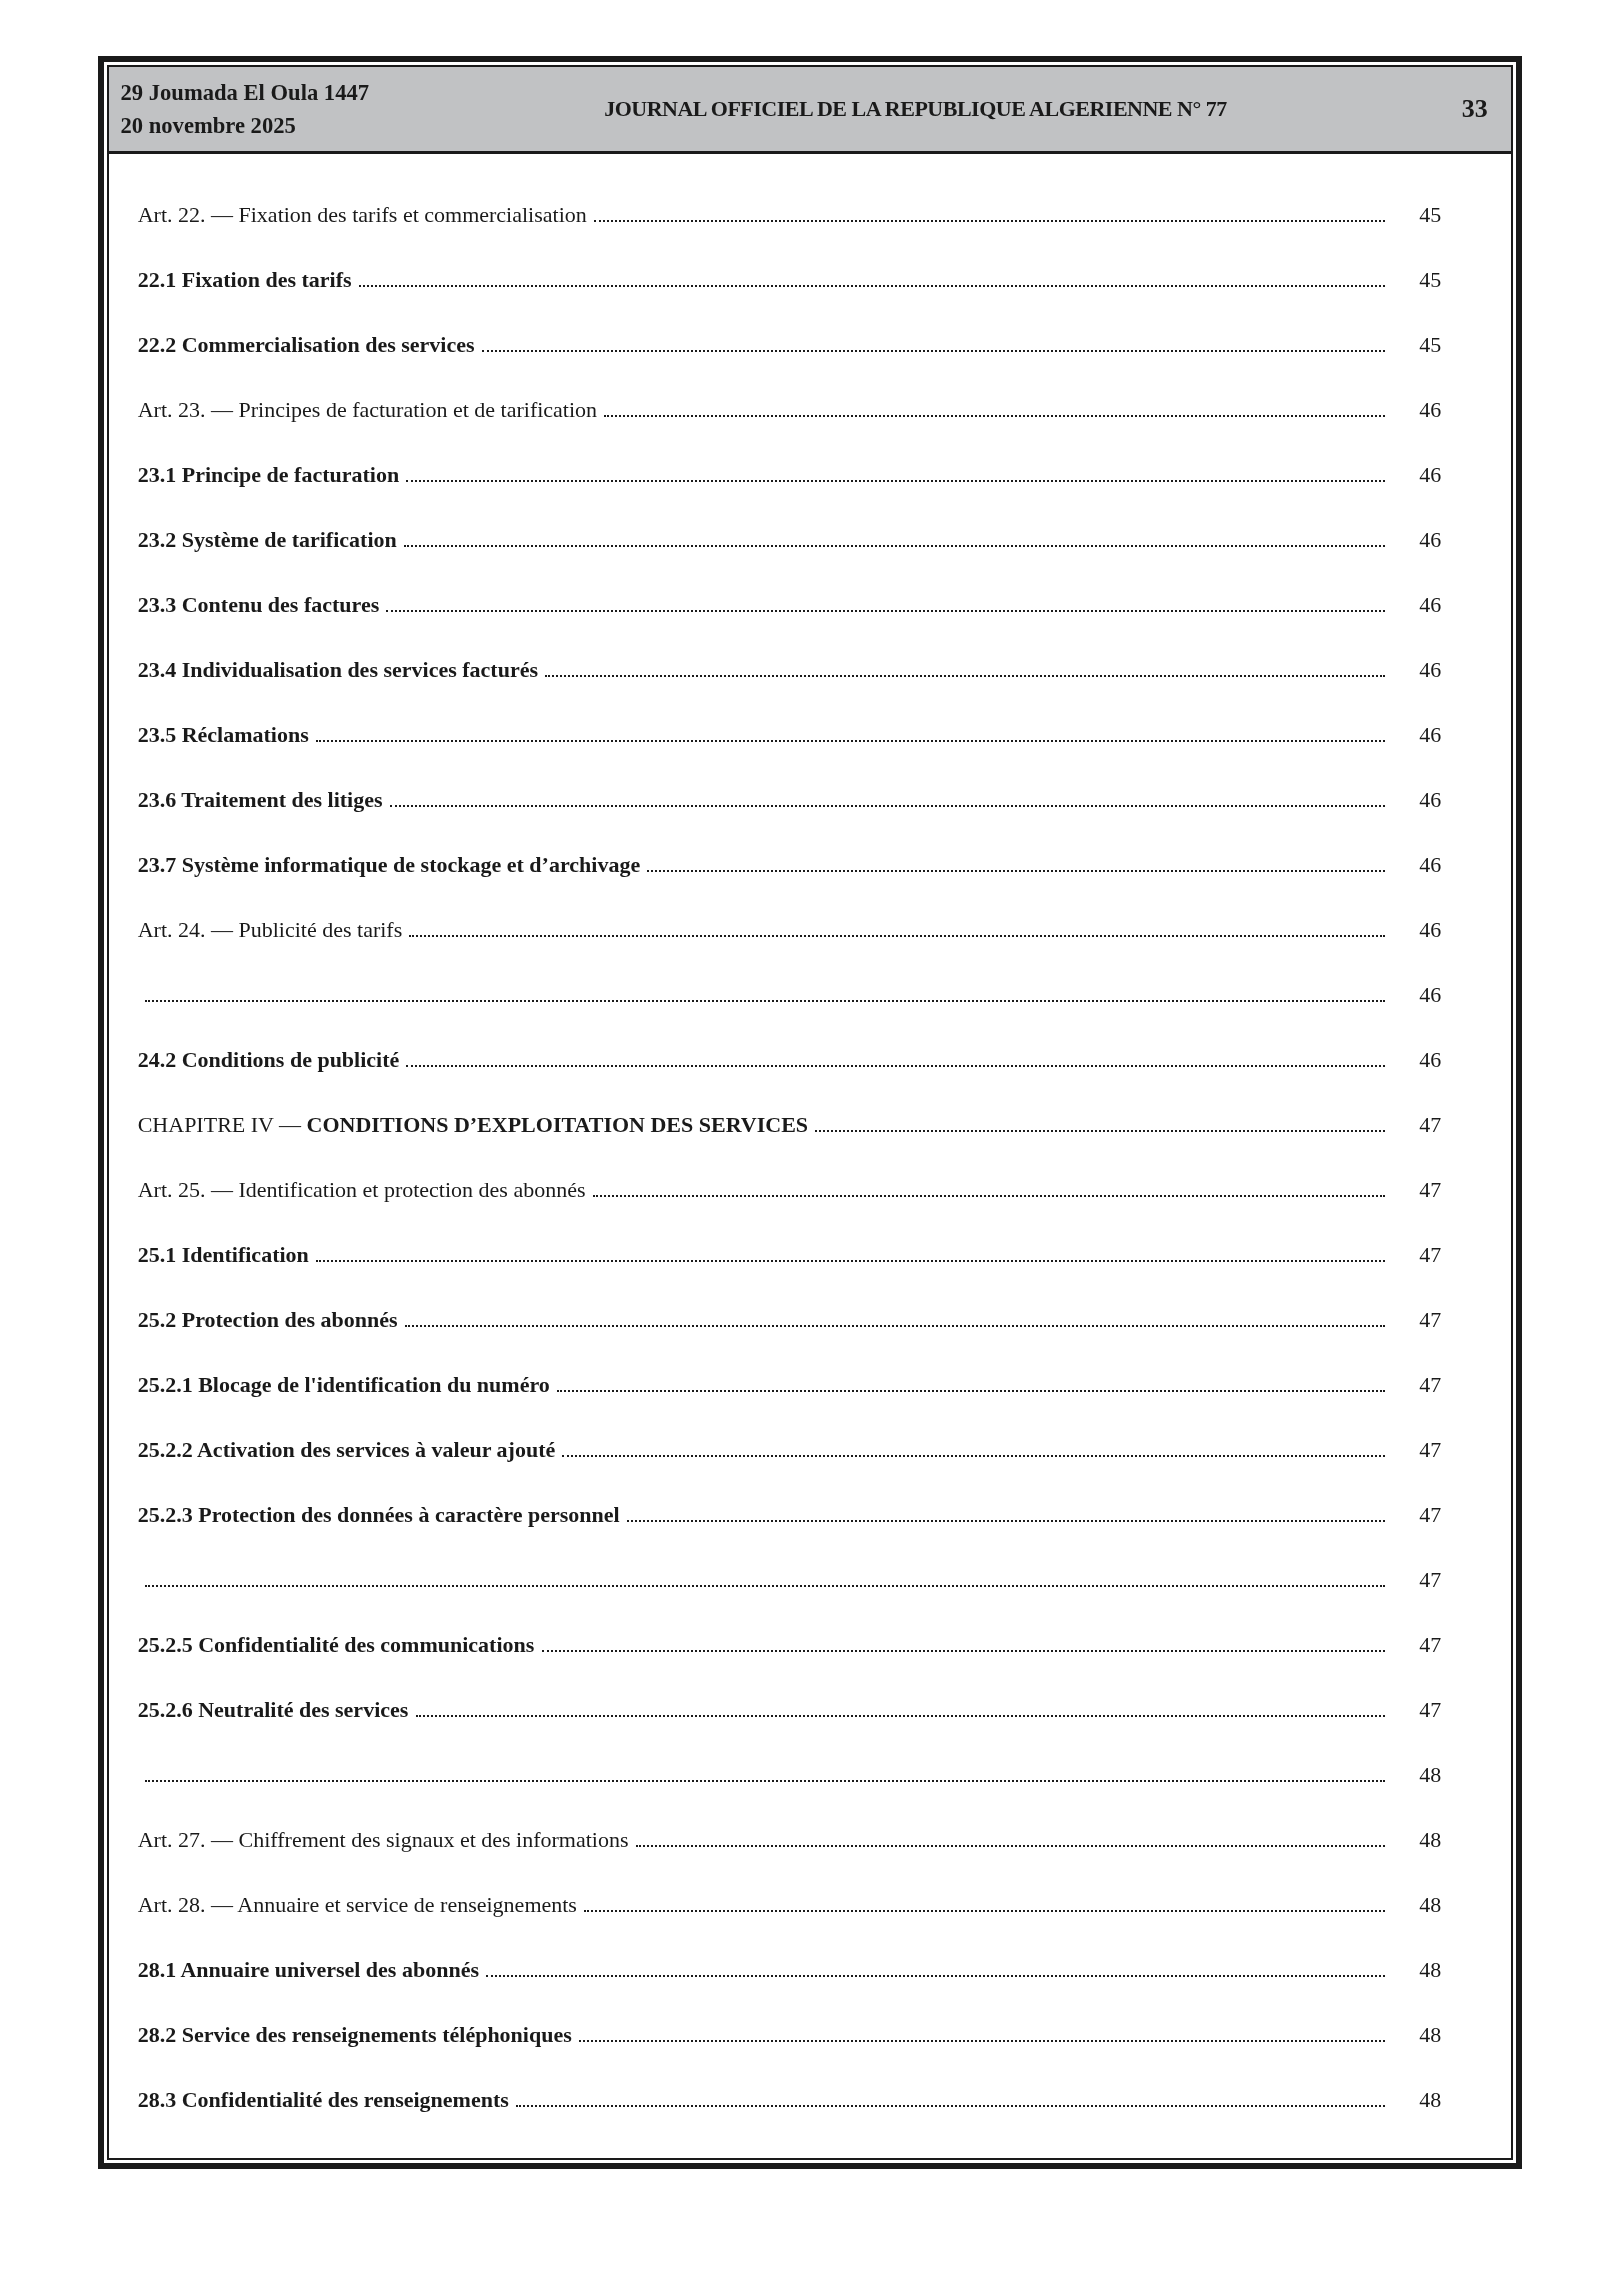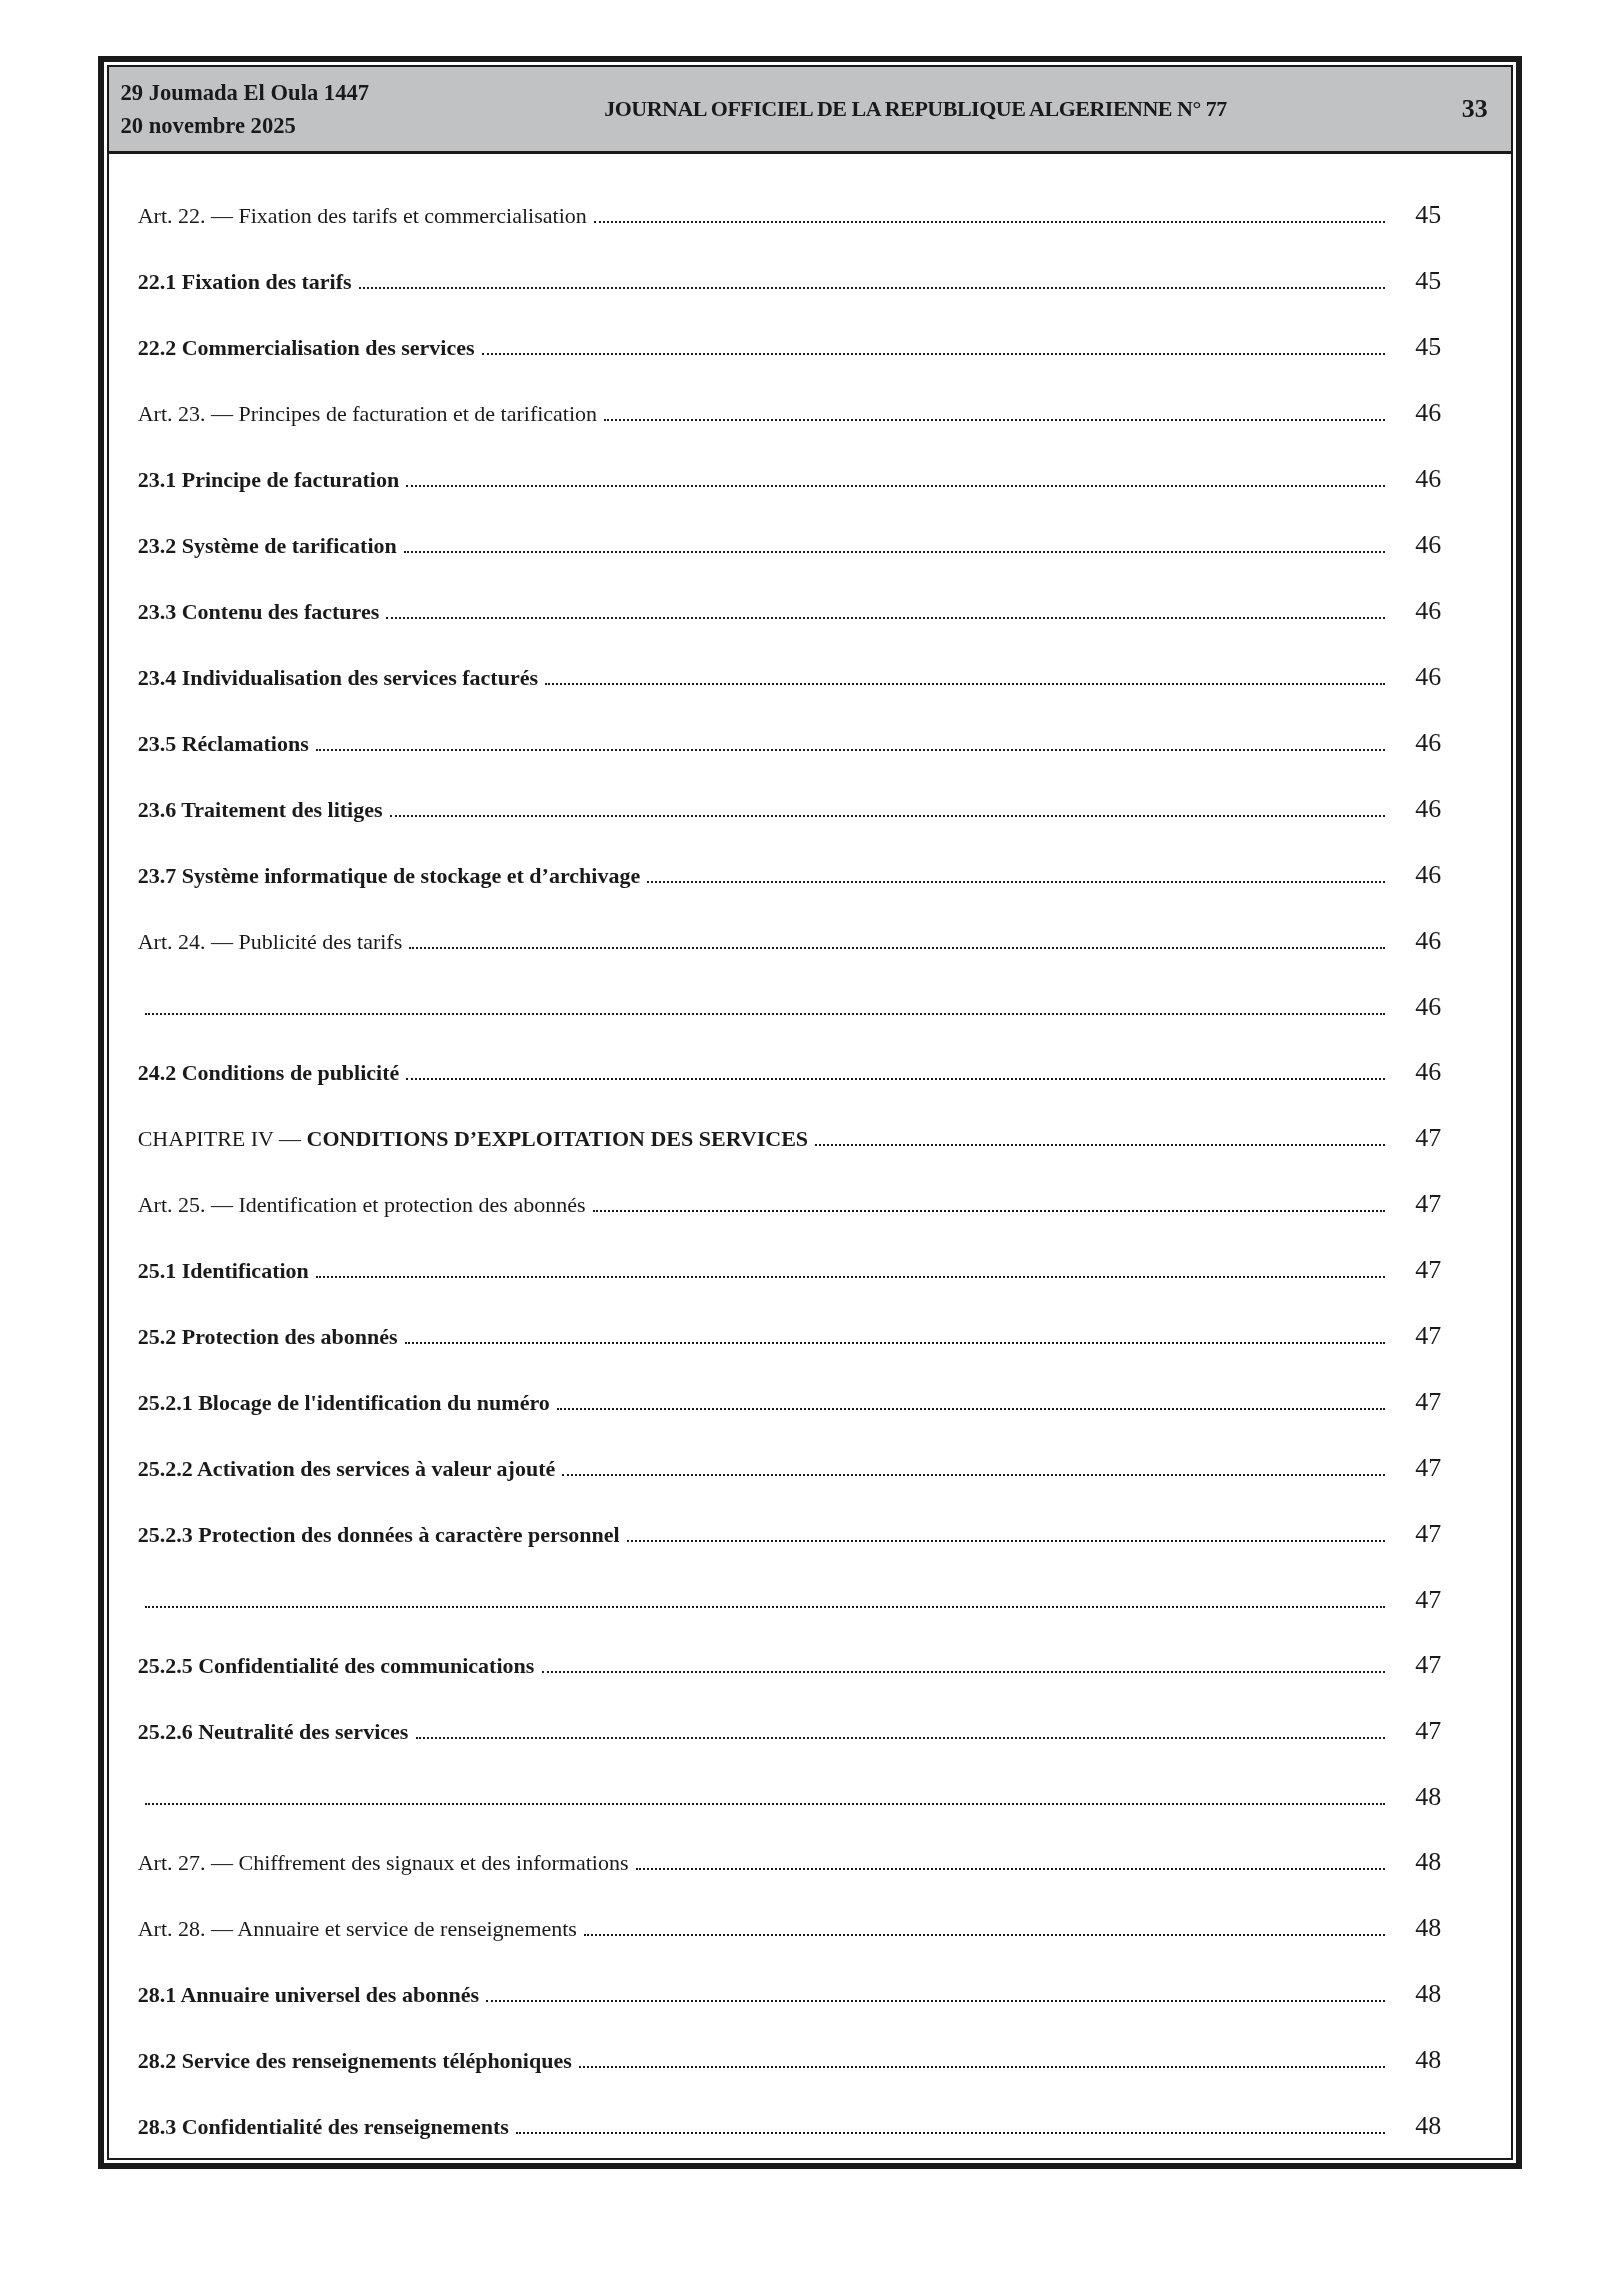--- a/index.html
+++ b/index.html
@@ -85,21 +85,21 @@
   .dot-leader {
     flex: 1 1 auto;
     min-width: 27px;
     border-bottom: 2.7px dotted var(--ink, #1a1a1a);
     margin: 0 14.5px 0 7.2px;
   }
   .toc-page {
     flex: 0 0 auto;
     width: 42px;
     text-align: right;
-    font-size: 26px;
+    font-size: 22px;
   }
 </style>
 </head>
 <body style="--ink: #1a1a1a; --header-bg: #c1c2c4;">
 
 <div class="page">
   <div class="frame-outer">
     <div class="frame-inner">
 
       <header class="masthead">

